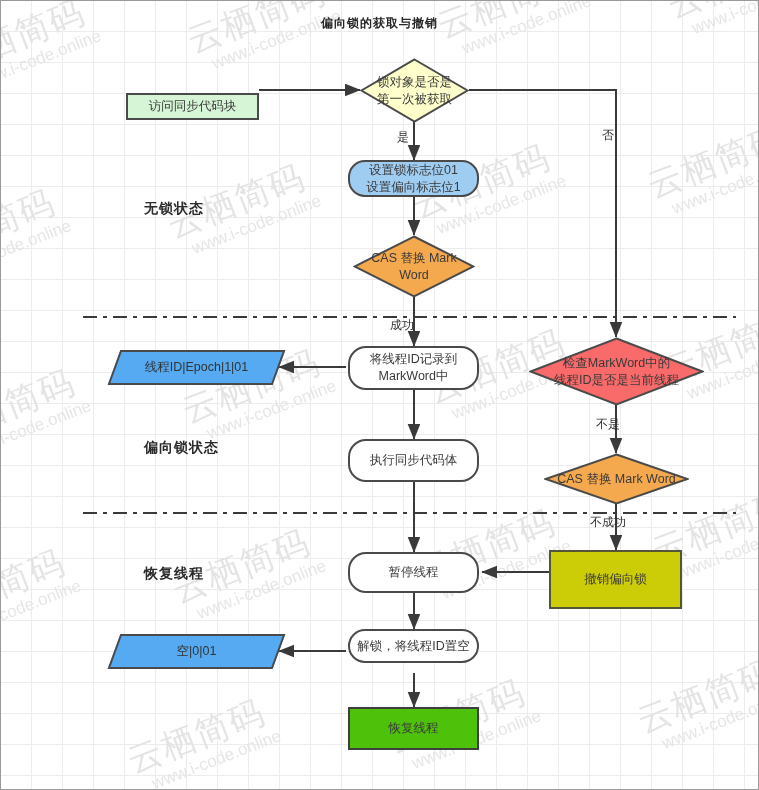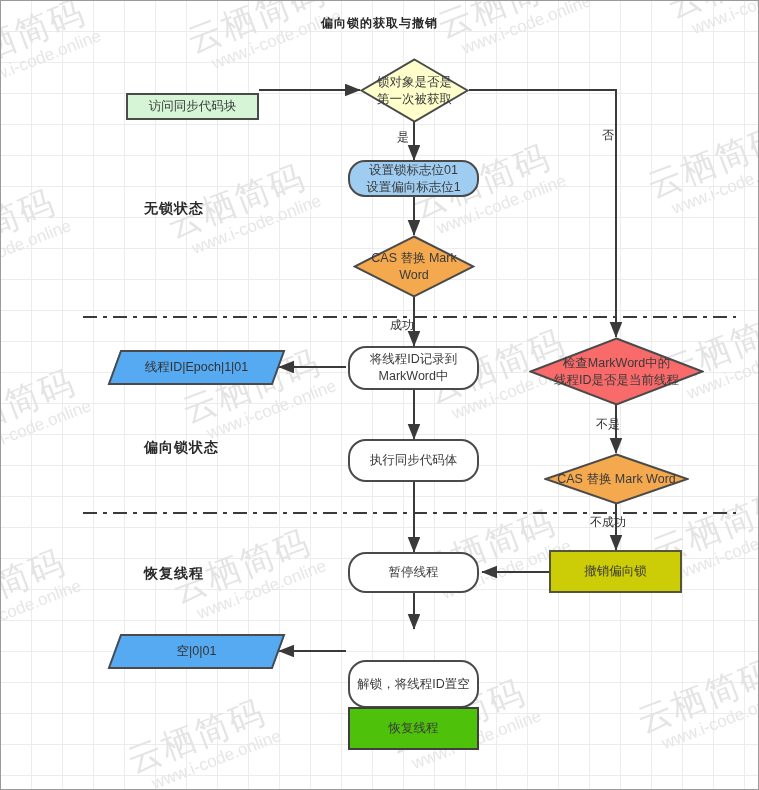--- a/index.html
+++ b/index.html
@@ -317,25 +317,25 @@
 线程ID是否是当前线程</div>
     </div>
 
     <div class="diamond" style="left:543px;top:452px;width:145px;height:52px;">
       <svg width="145" height="52">
         <polygon points="72.5,1.5 143.5,26 72.5,50.5 1.5,26" fill="#f5a94e" stroke="#4a4a4a" stroke-width="2"></polygon>
       </svg>
       <div class="dia-txt">CAS 替换 Mark Word</div>
     </div>
 
-    <div class="node olive" style="left:548px;top:549px;width:133px;height:43px;">撤销偏向锁</div>
+    <div class="node olive" style="left:548px;top:549px;width:133px;height:59px;">撤销偏向锁</div>
 
     <div class="node white" style="left:347px;top:551px;width:131px;height:41px;">暂停线程</div>
 
-    <div class="node white" style="left:347px;top:628px;width:131px;height:48px;margin-top:31px;">解锁，将线程ID置空</div>
+    <div class="node white" style="left:347px;top:628px;width:131px;height:34px;">解锁，将线程ID置空</div>
 
     <div class="para" style="left:113px;top:633px;width:165px;height:35px;">
       <div class="para-txt">空|0|01</div>
     </div>
 
     <div class="node brightgreen" style="left:347px;top:706px;width:131px;height:43px;font-family:Liberation Serif, serif;">恢复线程</div>
 
     <div class="edge-label" style="left:396px;top:128px;">是</div>
     <div class="edge-label" style="left:601px;top:126px;">否</div>
     <div class="edge-label" style="left:389px;top:316px;">成功</div>

